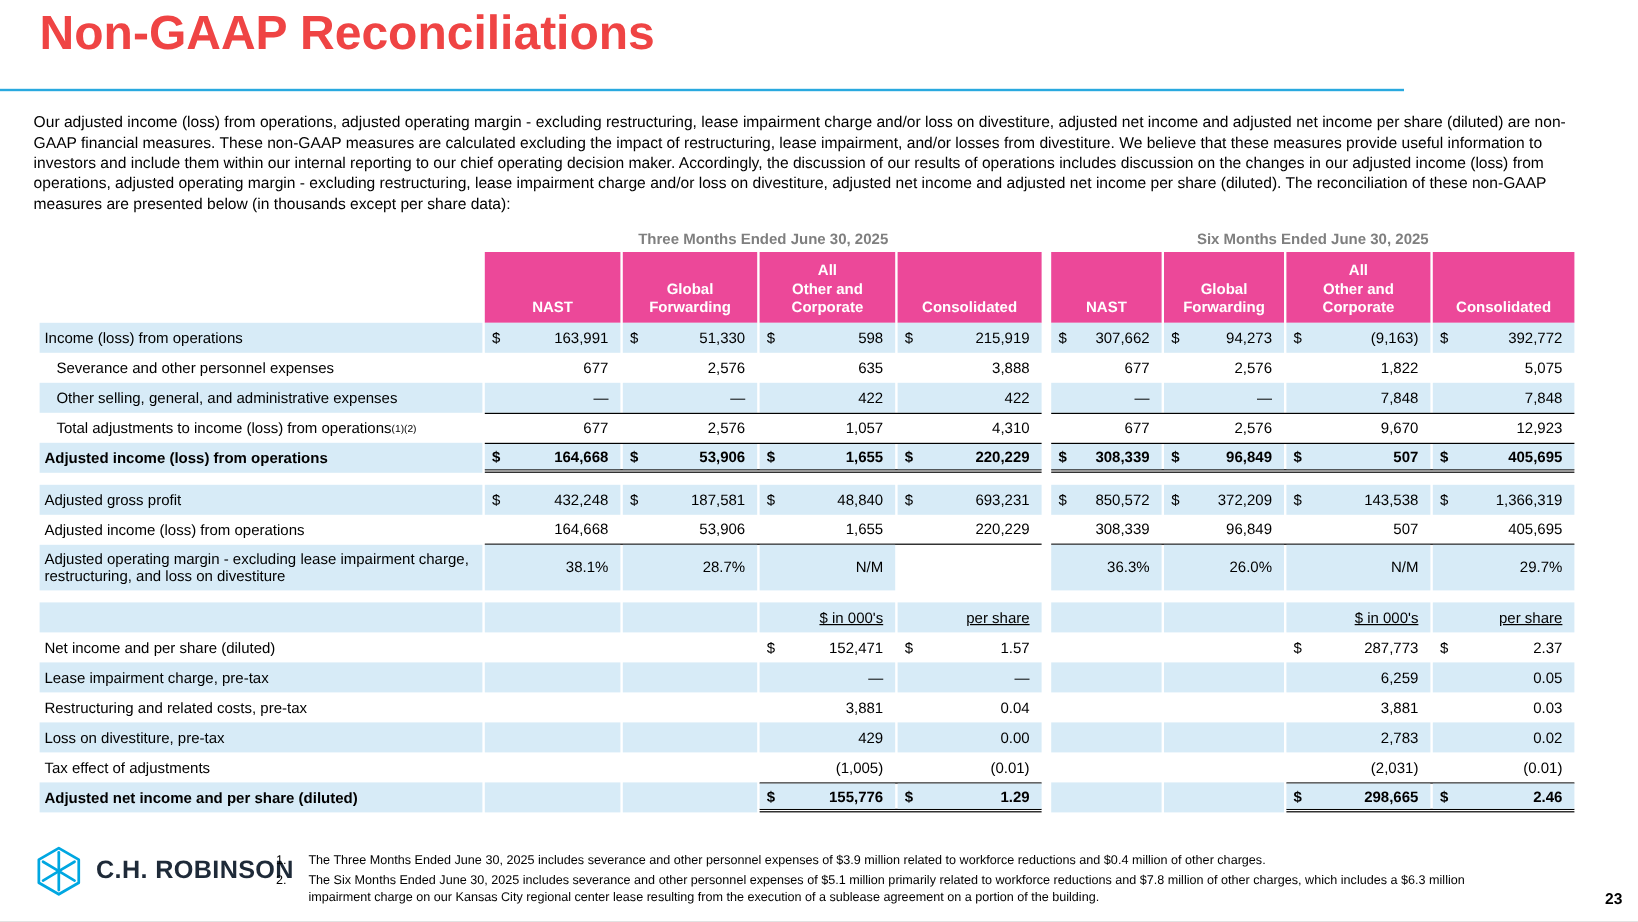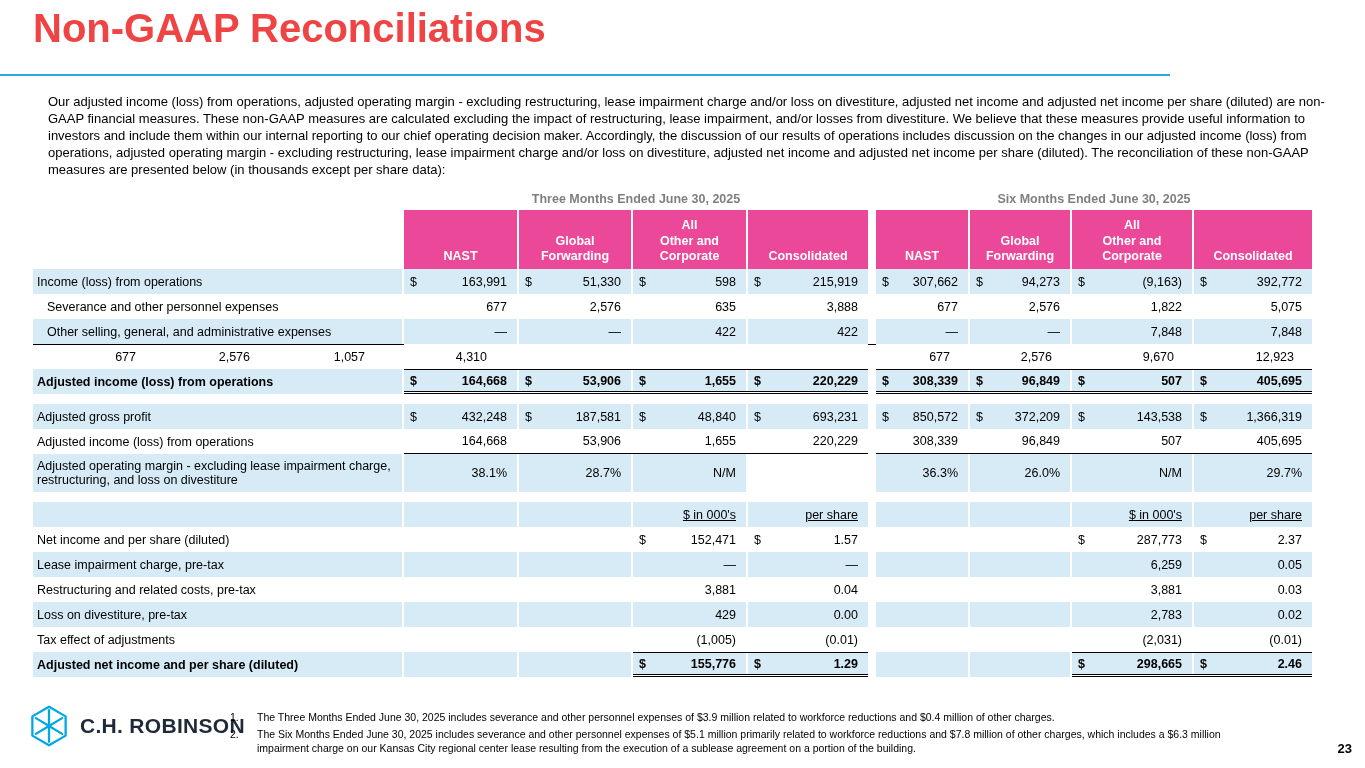--- a/index.html
+++ b/index.html
@@ -2,21 +2,21 @@
 <html><head>
 <meta charset="utf-8">
 <style>
   * { box-sizing: border-box; margin: 0; padding: 0; }
   body { font-family: "Liberation Sans", sans-serif; background: #888; }
   .slide { position: relative; width: 1365px; height: 768px; background: #fff; overflow: hidden; }
 
   .title { position: absolute; left: 33px; top: 6px; font-size: 40px; font-weight: bold; color: #ef4444; }
   .title-rule { position: absolute; left: 0; top: 74px; width: 1170px; height: 2px; background: #29A9DF; }
 
-  .intro { position: absolute; left: 48px; top: 94px; width: 1295px; font-size: 13px; line-height: 1.3; color: #000; }
+  .intro { position: absolute; left: 28px; top: 94px; width: 1295px; font-size: 13px; line-height: 1.3; color: #000; }
 
   .table-wrap { position: absolute; left: 33px; top: 192px; width: 1279px; }
   .grid-cols { display: grid; grid-template-columns: 371px 464px 8px 436px; }
   .period-row { height: 17px; }
   .period { text-align: center; font-weight: bold; font-size: 12.5px; color: #7F7F7F; }
   .header-row { height: 59px; margin-top: 1px; }
   .hgrp, .tgrp { display: grid; column-gap: 2px; }
   .hgrp.g3 { grid-template-columns: 113px 112px 113px 120px; }
   .hgrp.g6 { grid-template-columns: 92px 100px 120px 118px; }
   .hcell { background: #ec4899; color: #fff; font-weight: bold; font-size: 12.5px; line-height: 1.22;
@@ -193,20 +193,21 @@
             </div>
             <div class="tcell">
               <span class="val">7,848</span>
             </div>
             <div class="tcell">
               <span class="val">7,848</span>
             </div>
           </div>
         </div>
         <div class="trow">
+          <div class="tlabel indent">Total adjustments to income (loss) from operations<sup>(1)(2)</sup></div>
           <div class="tgrp g3 topline">
             <div class="tcell">
               <span class="val">677</span>
             </div>
             <div class="tcell">
               <span class="val">2,576</span>
             </div>
             <div class="tcell">
               <span class="val">1,057</span>
             </div>

